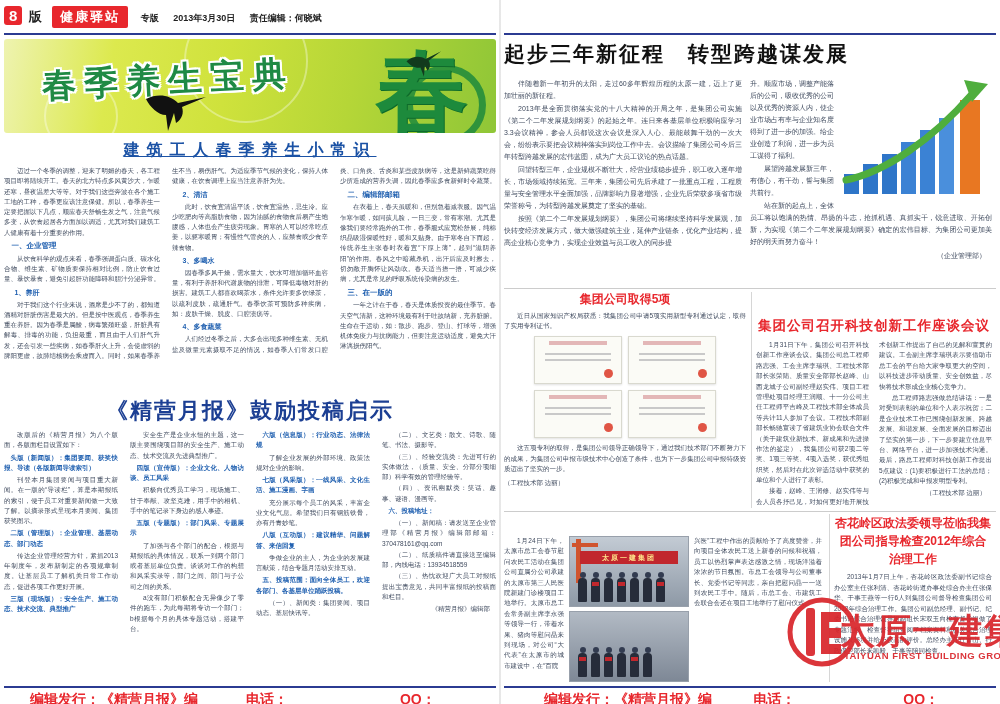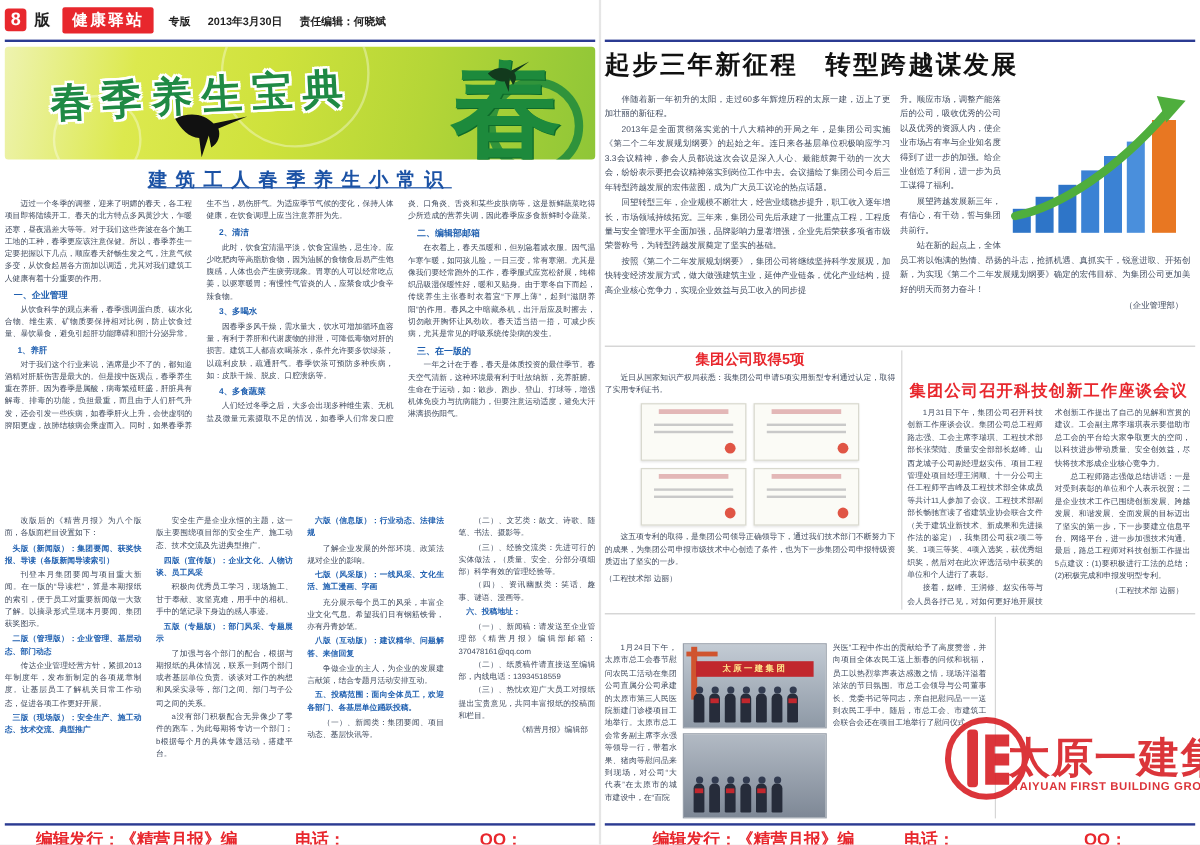--- a/index.html
+++ b/index.html
@@ -158,20 +158,21 @@
       <p class="sh2">3、多喝水</p>
       <p class="p">因春季多风干燥，需水量大，饮水可增加循环血容量，有利于养肝和代谢废物的排泄，可降低毒物对肝的损害。建筑工人都喜欢喝茶水，条件允许要多饮绿茶，以疏利皮肤，疏通肝气。春季饮茶可预防多种疾病，如：皮肤干燥、脱皮、口腔溃疡等。</p>
       <p class="sh2">4、多食蔬菜</p>
       <p class="p">人们经过冬季之后，大多会出现多种维生素、无机盐及微量元素摄取不足的情况，如春季人们常发口腔炎、口角炎、舌炎和某些皮肤病等，这是新鲜蔬菜吃得少所造成的营养失调，因此春季应多食新鲜时令蔬菜。</p>
       <p class="sh1">二、编辑部邮箱</p>
       <p class="p">在衣着上，春天虽暖和，但别急着减衣服。因气温乍寒乍暖，如同孩儿脸，一日三变，常有寒潮。尤其是像我们要经常跑外的工作，春季服式应宽松舒展，纯棉织品吸湿保暖性好，暖和又贴身。由于寒冬自下而起，传统养生主张春时衣着宜“下厚上薄”，起到“滋阴养阳”的作用。春风之中暗藏杀机，出汗后应及时擦去，切勿敞开胸怀让风劲吹。春天适当捂一捂，可减少疾病，尤其是常见的呼吸系统传染病的发生。</p>
       <p class="sh1">三、在一版的</p>
       <p class="p">一年之计在于春，春天是体质投资的最佳季节。春天空气清新，这种环境最有利于吐故纳新，充养脏腑。生命在于运动，如：散步、跑步、登山、打球等，增强机体免疫力与抗病能力，但要注意运动适度，避免大汗淋漓损伤阳气。</p>
     </div>
 
+    <div class="h-notice" style="top:396px;">《精营月报》鼓励投稿启示</div>
 
     <div class="cols cols4" style="top:430px;left:0;right:0;height:252px;">
       <p class="p">改版后的《精营月报》为八个版面，各版面栏目设置如下：</p>
       <p class="nh">头版（新闻版）：集团要闻、获奖快报、导读（各版新闻导读索引）</p>
       <p class="p">刊登本月集团要闻与项目重大新闻。在一版的“导读栏”，算是本期报纸的索引，便于员工对重要新闻做一大致了解。以摘录形式呈现本月要闻、集团获奖图示。</p>
       <p class="nh">二版（管理版）：企业管理、基层动态、部门动态</p>
       <p class="p">传达企业管理经营方针，紧抓2013年制度年，发布新制定的各项规章制度。让基层员工了解机关日常工作动态，促进各项工作更好开展。</p>
       <p class="nh">三版（现场版）：安全生产、施工动态、技术交流、典型推广</p>
       <p class="p">安全生产是企业永恒的主题，这一版主要围绕项目部的安全生产、施工动态、技术交流及先进典型推广。</p>
       <p class="nh">四版（宣传版）：企业文化、人物访谈、员工风采</p>
@@ -316,20 +317,24 @@
                 <div class="fg"></div>
             </div>
           </div>
         </div>
         <div class="u-right">
           <p class="p0">兴医”工程中作出的贡献给予了高度赞誉，并向项目全体农民工送上新春的问候和祝福，员工以热烈掌声表达感激之情，现场洋溢着浓浓的节日氛围。市总工会领导与公司董事长、党委书记等同志，亲自把慰问品一一送到农民工手中。随后，市总工会、市建筑工会联合会还在项目工地举行了慰问仪式。</p>
         </div>
       </div>
     </div>
 
+    <div class="insp">
+      <div class="insp-head">杏花岭区政法委领导莅临我集团公司指导检查2012年综合治理工作</div>
+      <p class="insp-body p">2013年1月7日上午，杏花岭区政法委副书记综合办公室主任张利清、杏花岭街道办事处综合办主任张保华、干事王燕等一行6人到集团公司督导检查集团公司2012年综合治理工作。集团公司副总经理、副书记、纪委书记综合治理领导组副组长宋双玉向检查督导组做了专题汇报。检查督导组查阅了档案资料和机关综合治理设施及环境并给予较高的评价。总经办主任任青山、行政保卫部长来凯毅、干事等陪同检查。</p>
+    </div>
 
     <div class="logo">
       <svg class="emblem" width="72" height="72" viewBox="0 0 72 72">
         <circle cx="36" cy="36" r="32" fill="none" stroke="#d9262c" stroke-width="5"></circle>
         <rect x="20" y="12" width="9" height="48" rx="3" fill="#d9262c"></rect>
         <path d="M35,16 h20 v10 h-12 v6 h12 v10 h-12 v6 h12 v10 h-20 z" fill="#d9262c"></path>
       </svg>
       <div class="logo-cn">太原一建集团</div>
       <div class="logo-en">TAIYUAN FIRST BUILDING GROUP</div>
     </div>

